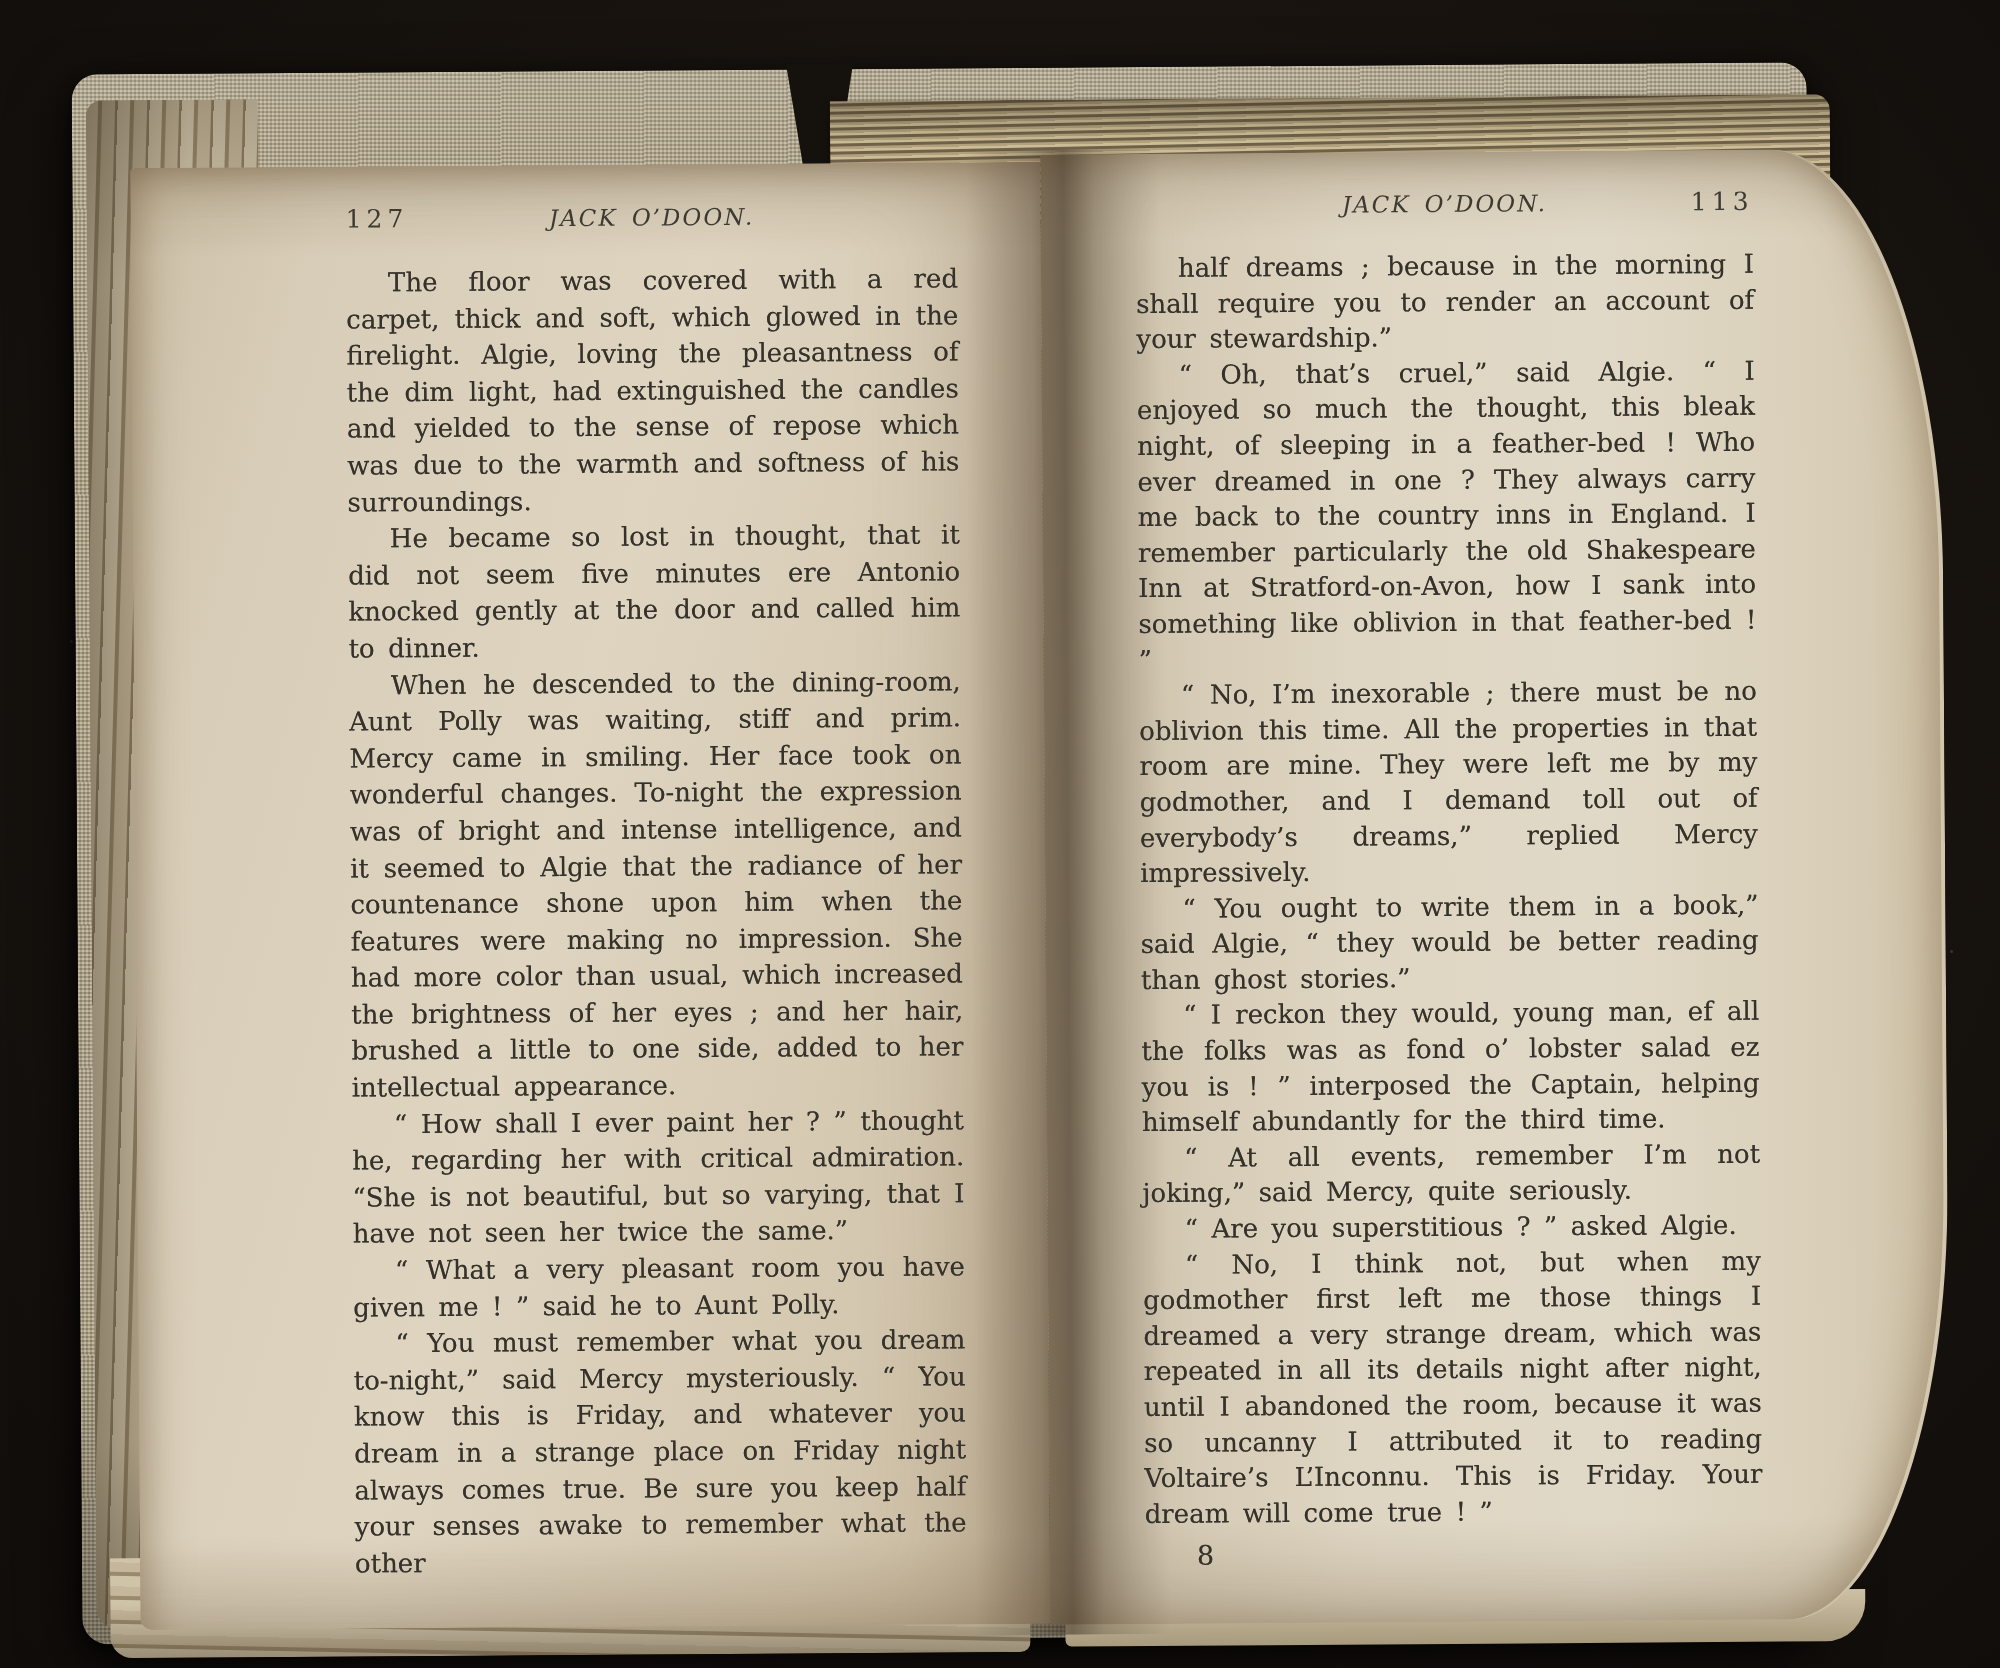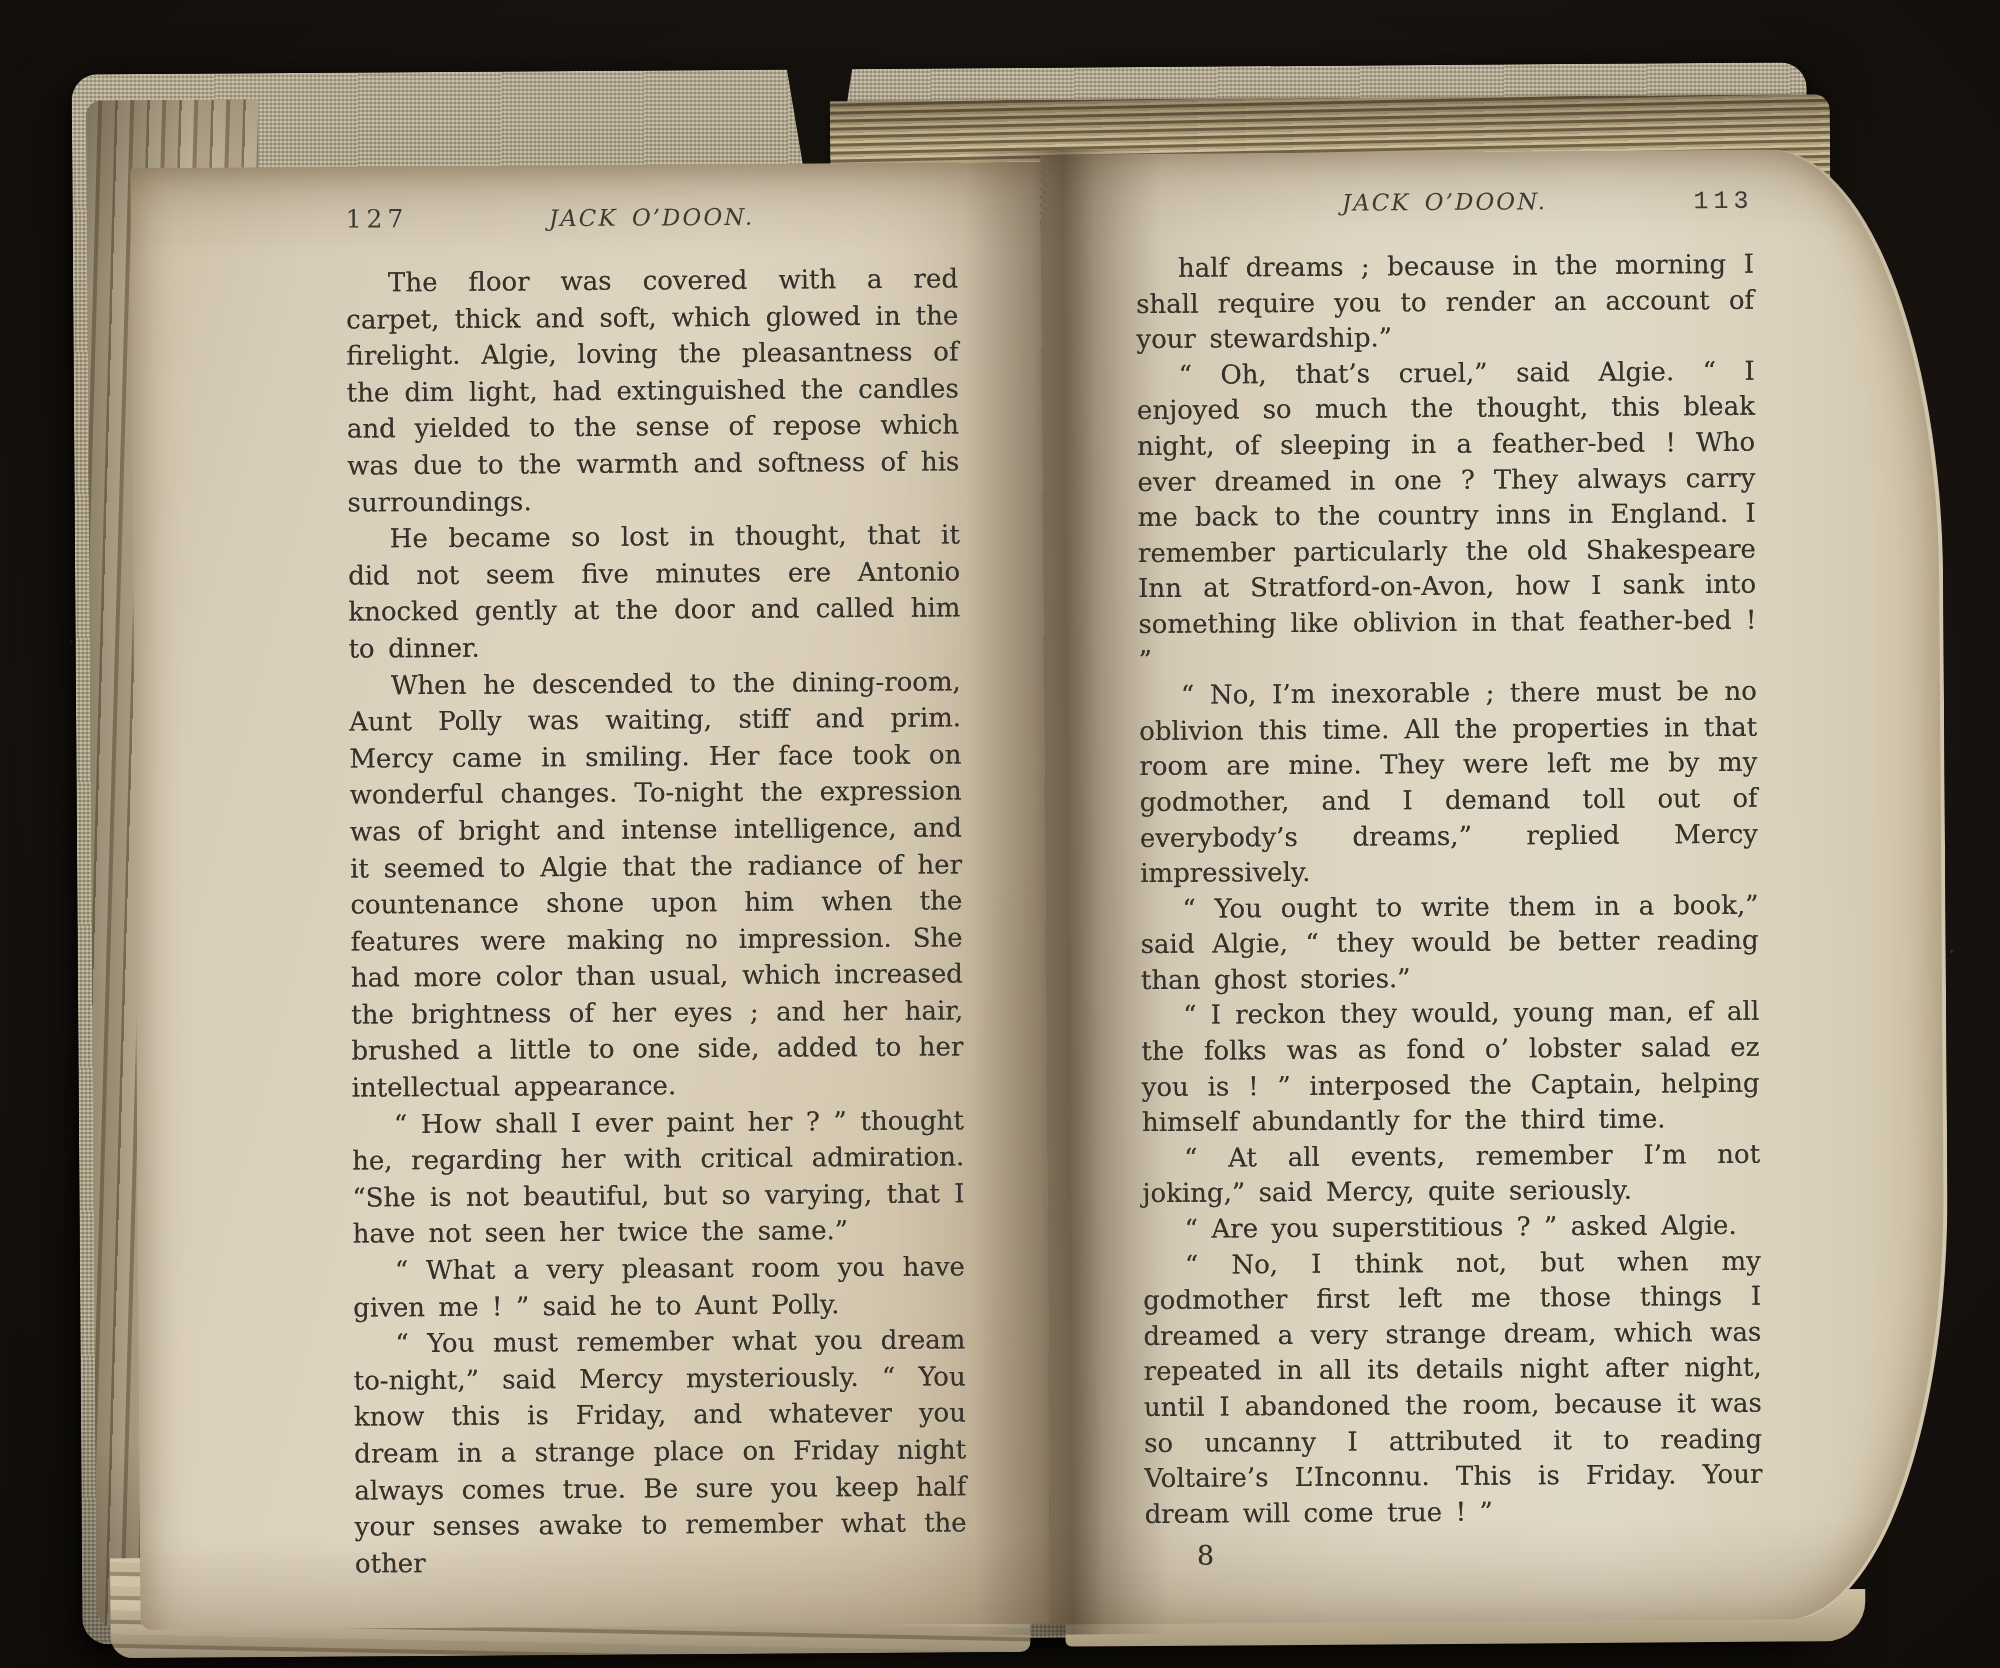--- a/index.html
+++ b/index.html
@@ -92,21 +92,21 @@
   }
   .text-block{ position:absolute; color:#35322b; }
   .text-left{ left:285px; top:150px; width:612px; }
   .text-right{ left:1075px; top:142px; width:618px; }
   .running-head{
     display:grid; grid-template-columns:1fr auto 1fr; align-items:baseline;
     height:44px; color:#3d3a32;
   }
   .folio{ font-size:25px; letter-spacing:5px; }
   .folio-left{ justify-self:start; }
-  .folio-right{ justify-self:end; grid-column:3;font-family:Liberation Mono, monospace; }
+  .folio-right{ justify-self:end; grid-column:3; }
   .head-title{
     grid-column:2; font-style:italic; font-size:23px; letter-spacing:2px; word-spacing:5px;
   }
   .page-body{ margin-top:16px; font-size:26px; text-align:justify; }
   .text-left .page-body{ line-height:36.6px; }
   .text-right .page-body{ line-height:35.6px; }
   .page-body p{
     margin:0; text-indent:42px; word-spacing:.20em;
     text-shadow:0 0 .6px rgba(53,50,43,.65);
   }

